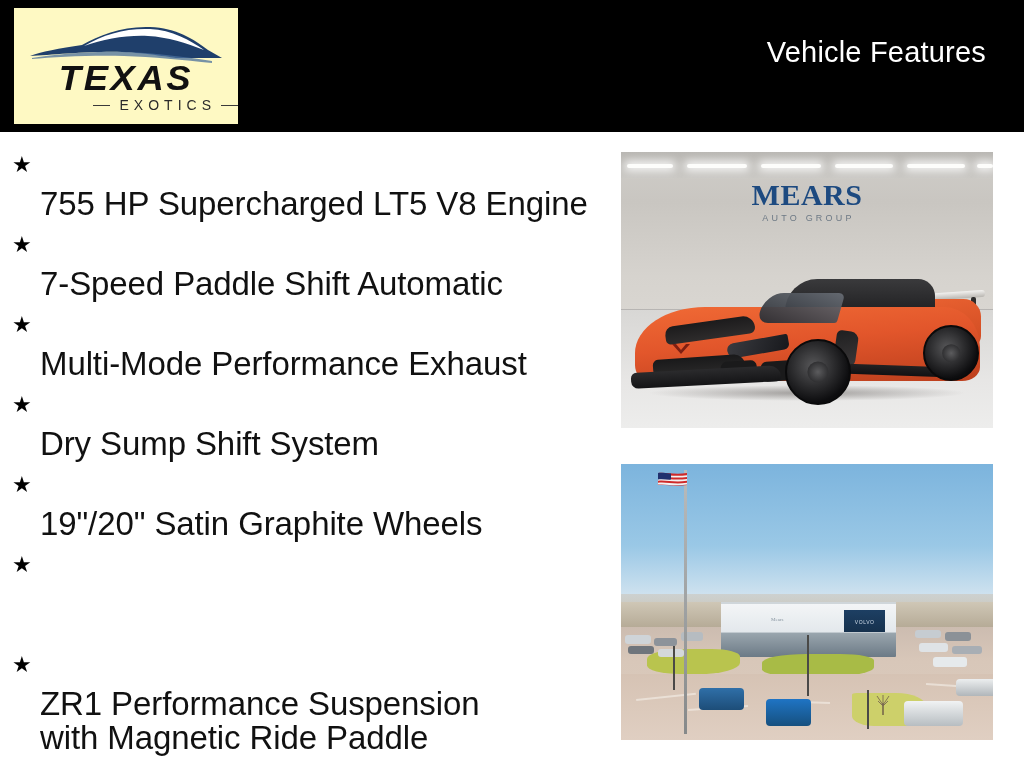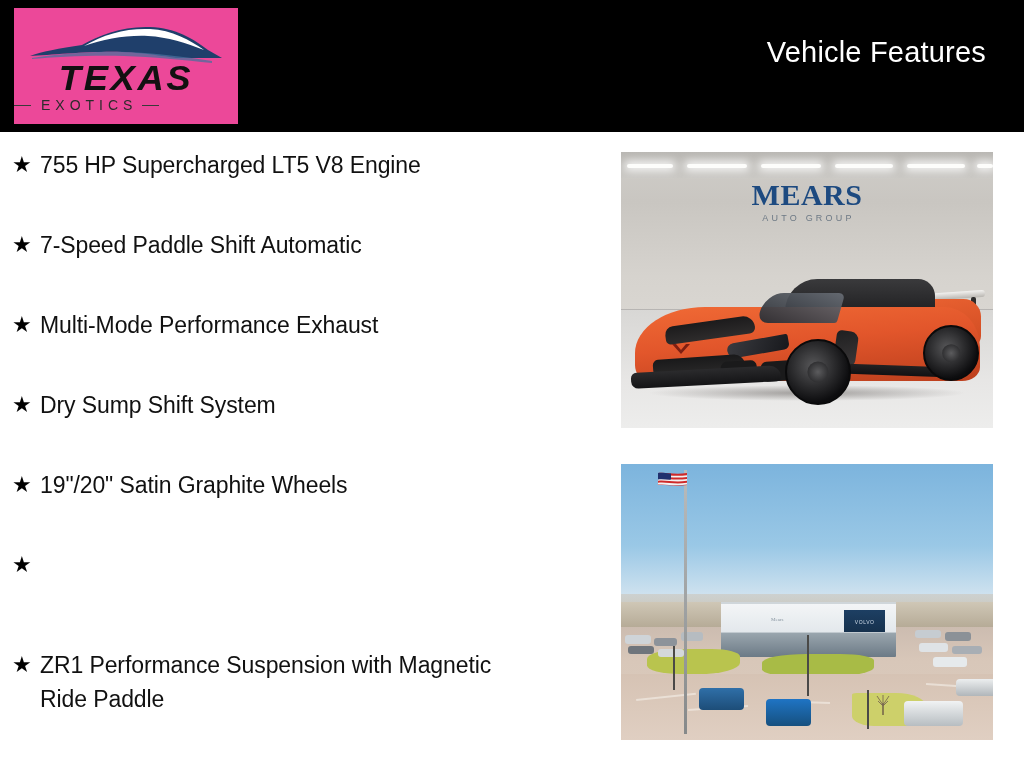--- a/index.html
+++ b/index.html
@@ -23,21 +23,21 @@
     width: 1024px;
     height: 132px;
     background: #000000;
   }
   .logo-box {
     position: absolute;
     left: 14px;
     top: 8px;
     width: 224px;
     height: 116px;
-    background: #ec4899;
+    background: #fef9c3;
     overflow: hidden;
   }
   .logo-inner {
     position: absolute;
     left: 0;
     top: 0;
     width: 224px;
     height: 116px;
   }
   .logo-swoosh {
@@ -62,21 +62,21 @@
     line-height: 36px;
     transform: scaleX(1.04);
   }
   .logo-exotics-row {
     position: absolute;
     left: 0;
     top: 90px;
     width: 224px;
     display: flex;
     align-items: center;
-    justify-content: flex-start;
+    justify-content: flex-end;
     gap: 5px;
   }
   .logo-rule {
     width: 17px;
     height: 1.5px;
     background: #3a3a3a;
   }
   .logo-exotics {
     font-family: "Liberation Sans", sans-serif;
     font-size: 14px;
@@ -114,24 +114,25 @@
     width: 28px;
     flex: 0 0 28px;
     font-size: 22px;
     line-height: 34px;
     color: #000000;
     text-align: left;
     padding-left: 2px;
   }
   .feature-text {
     font-family: "Liberation Sans", sans-serif;
-    font-size: 23px;
+    font-size: 33px;
     line-height: 34px;
     color: #111111;
     letter-spacing: -0.1px;
+    margin-top: 39px;
   }
 
   
   .photo {
     position: absolute;
     overflow: hidden;
     background: #ddd;
   }
   .photo-showroom {
     left: 621px;

